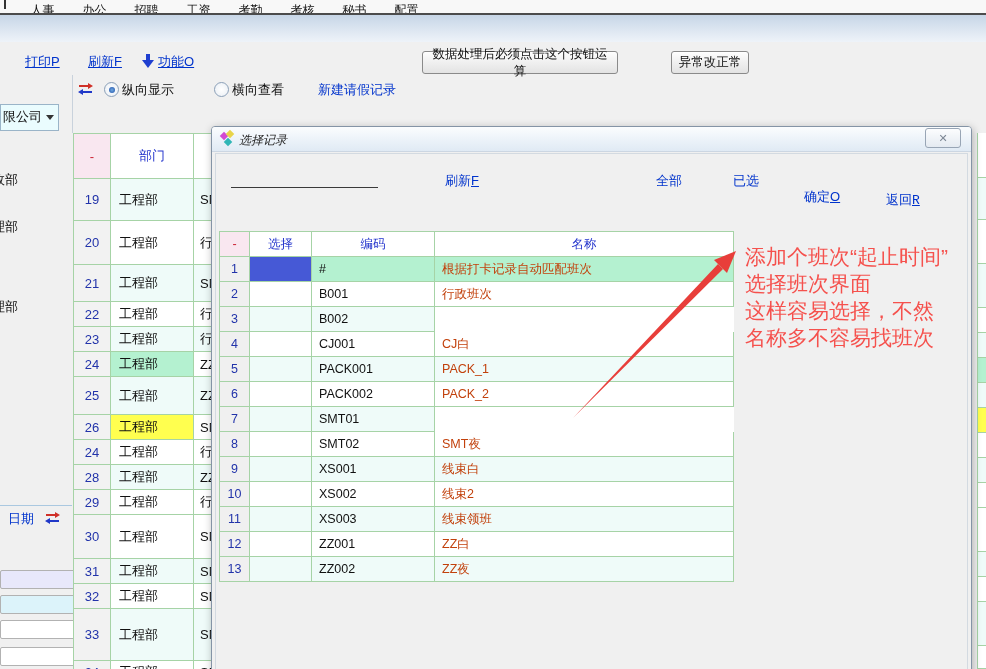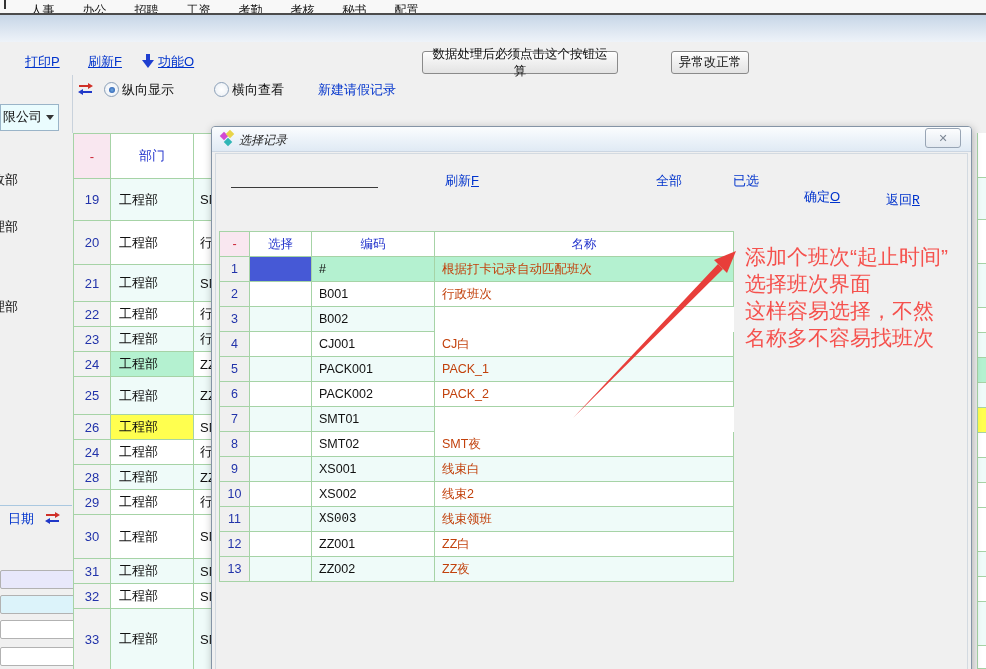--- a/index.html
+++ b/index.html
@@ -248,21 +248,21 @@
     <div class="brow" style="height: 25px;">
       <div class="bcell bnum">31</div>
       <div class="bcell bdept" style="background: var(--pale);">工程部</div>
       <div class="bcell bfrag" style="background: var(--pale);">SM</div>
     </div>
     <div class="brow" style="height: 25px;">
       <div class="bcell bnum">32</div>
       <div class="bcell bdept">工程部</div>
       <div class="bcell bfrag">SM</div>
     </div>
-    <div class="brow" style="height: 61px;">
+    <div class="brow" style="height: 52px;">
       <div class="bcell bnum">33</div>
       <div class="bcell bdept" style="background: var(--pale);">工程部</div>
       <div class="bcell bfrag" style="background: var(--pale);">SM</div>
     </div>
     <div class="brow" style="height: 23px;">
       <div class="bcell bnum">34</div>
       <div class="bcell bdept">工程部</div>
       <div class="bcell bfrag">SM</div>
     </div>
   </div>
@@ -367,21 +367,21 @@
       </div>
       <div class="drow">
         <div class="dcell c-num">10</div>
         <div class="dcell c-sel"></div>
         <div class="dcell c-code">XS002</div>
         <div class="dcell c-name">线束2</div>
       </div>
       <div class="drow">
         <div class="dcell c-num">11</div>
         <div class="dcell c-sel" style="background: var(--pale);"></div>
-        <div class="dcell c-code" style="background: var(--pale); font-family: Liberation Mono, monospace;">XS003</div>
+        <div class="dcell c-code" style="background: var(--pale);">XS003</div>
         <div class="dcell c-name" style="background: var(--pale);">线束领班</div>
       </div>
       <div class="drow">
         <div class="dcell c-num">12</div>
         <div class="dcell c-sel"></div>
         <div class="dcell c-code">ZZ001</div>
         <div class="dcell c-name">ZZ白</div>
       </div>
       <div class="drow">
         <div class="dcell c-num">13</div>

